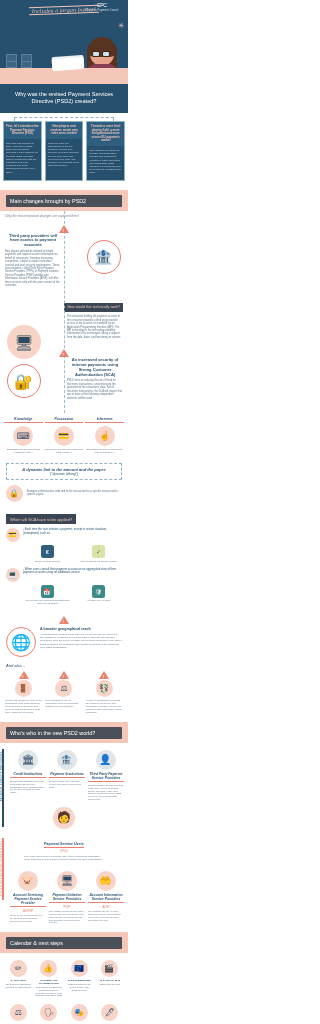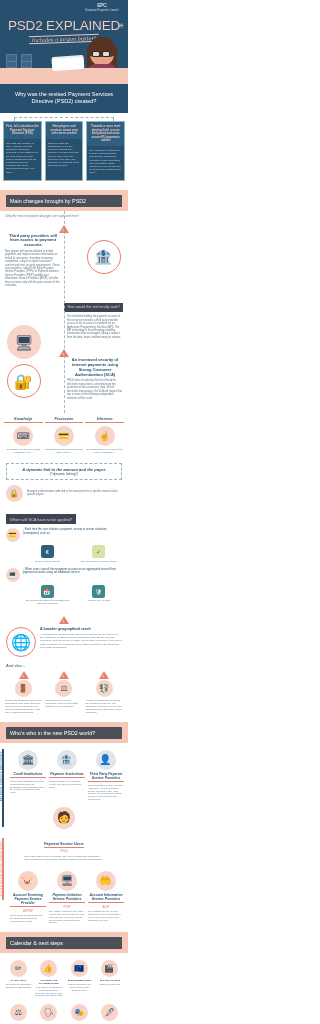--- a/index.html
+++ b/index.html
@@ -139,21 +139,20 @@
 </head>
 <body>
 
 <div class="page">
 
   <div class="hero">
     <div class="epc-logo">
       <div class="epc-mark">EPC</div>
       <div class="epc-name">European Payments Council</div>
     </div>
-    <div class="hero-title">PSD2 EXPLAINED</div>
     <div class="hero-sub"><span>Includes a jargon buster!</span></div>
     <div class="sparkle" style="right:4px;top:22px;">✳</div>
     <div class="hero-person">
       <div class="hairL"></div>
         <div class="hairR"></div>
       <div class="head"></div>
       <div class="hair"></div>
       <div class="glass glassL"></div>
         <div class="glass glassR"></div>
       <div class="body-s"></div>

